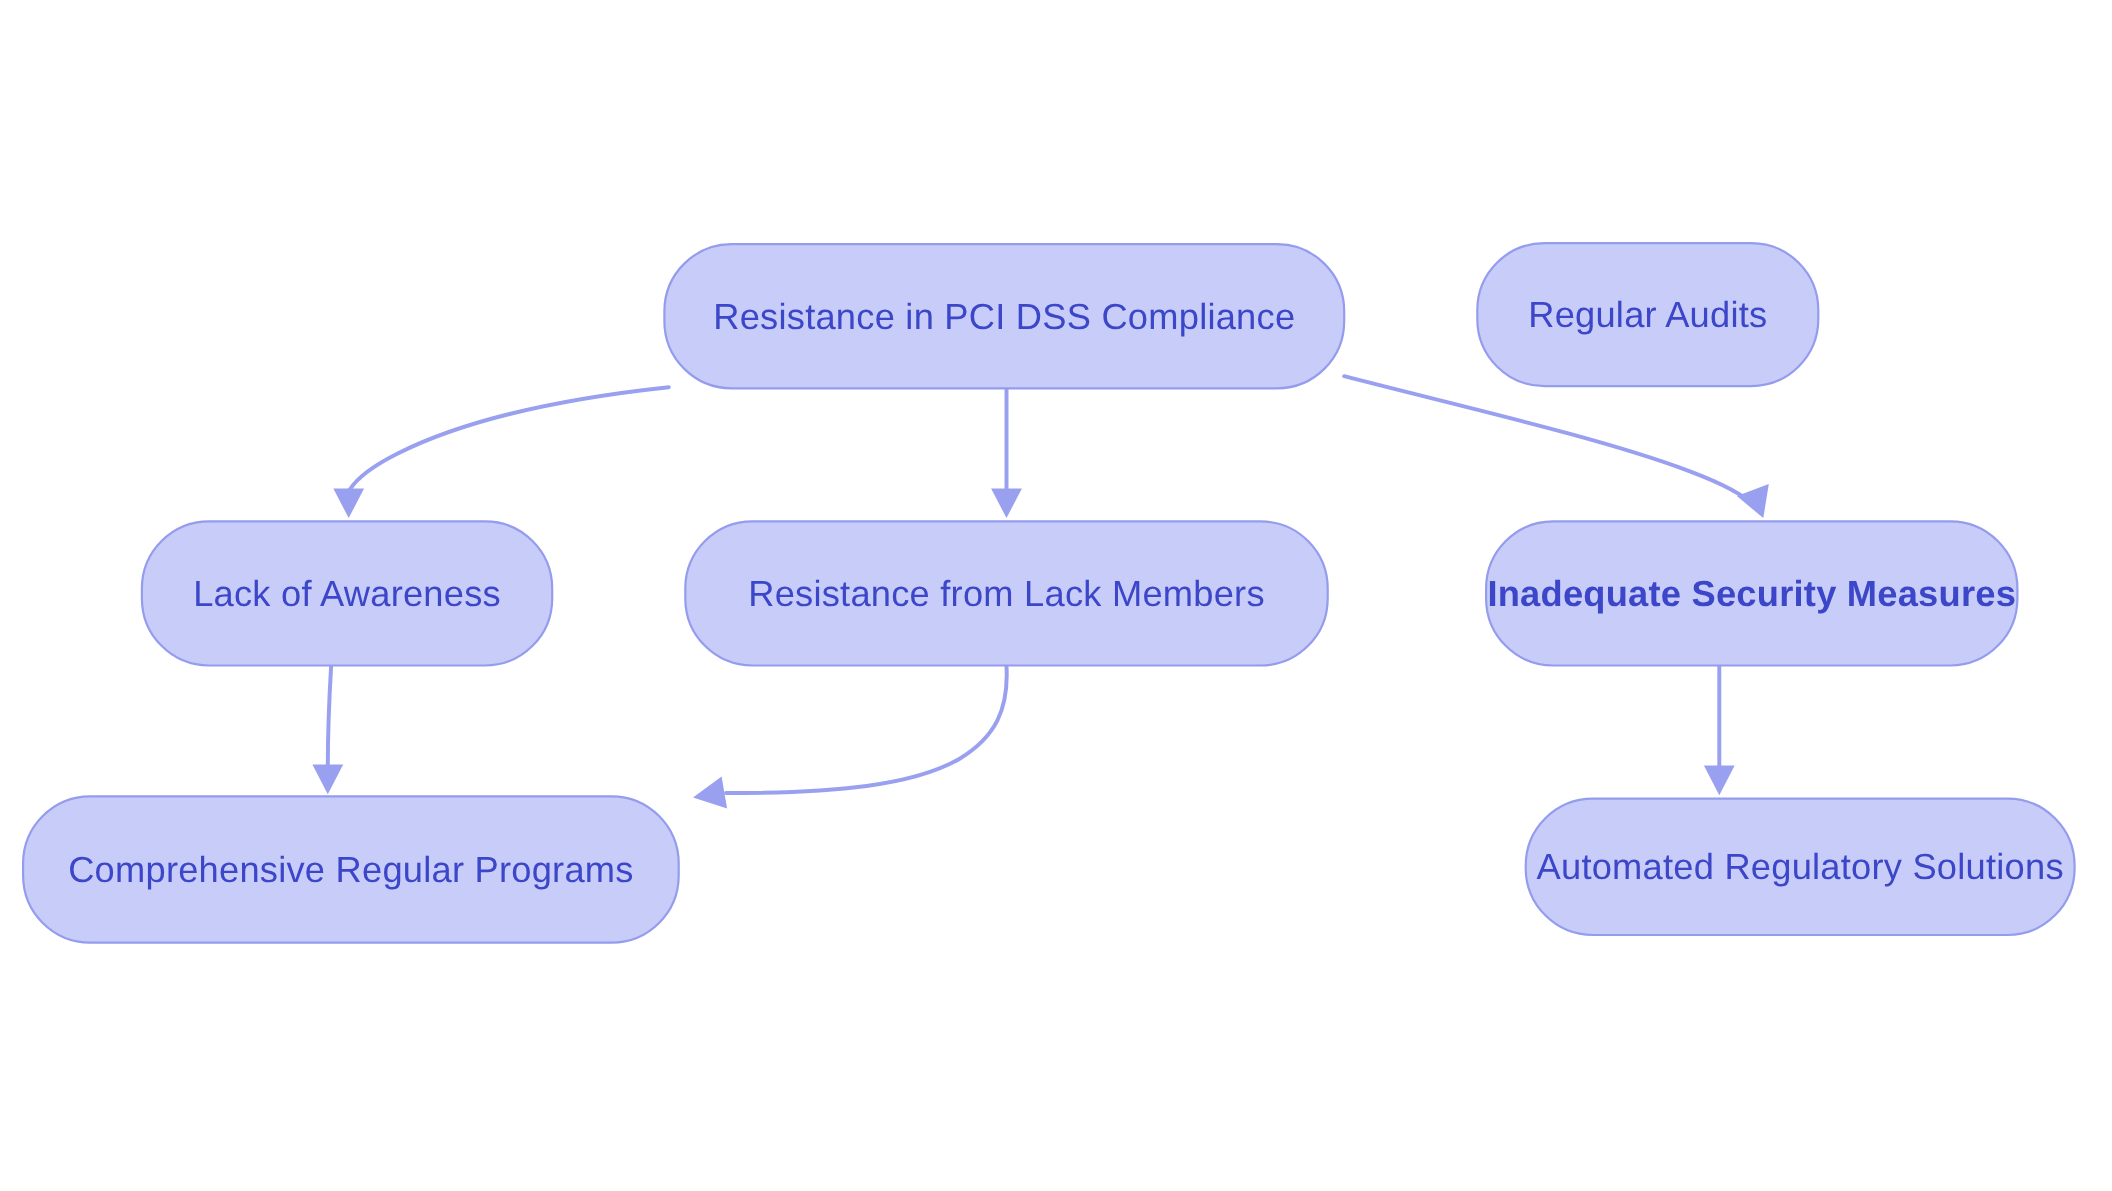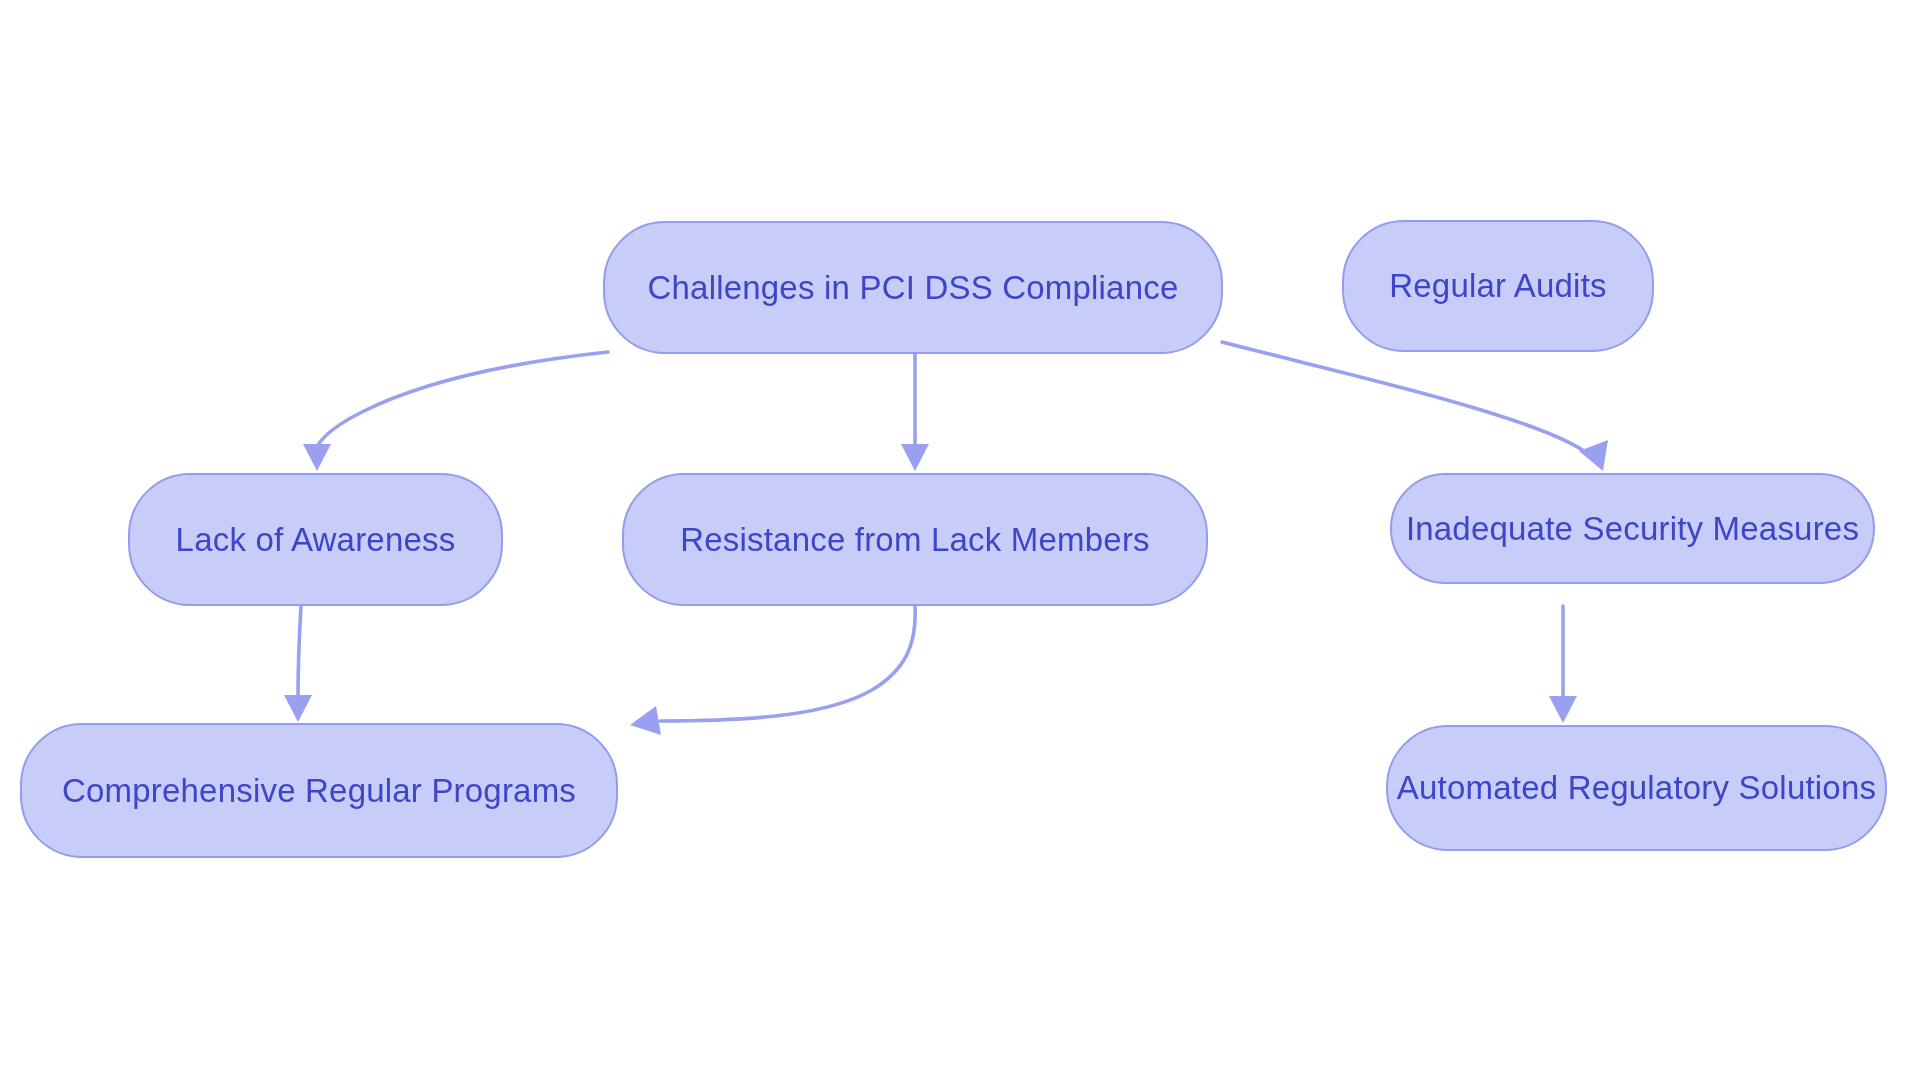--- a/index.html
+++ b/index.html
@@ -56,21 +56,21 @@
     line-height: 1.15;
     white-space: nowrap;
   }
   .node span { display: inline-block; }
 
   
   #n-challenges  { left: 603px;  top: 221px; width: 620px; height: 133px; }
   #n-audits      { left: 1342px; top: 220px; width: 312px; height: 132px; }
   #n-lack        { left: 128px;  top: 473px; width: 375px; height: 133px; }
   #n-resistance  { left: 622px;  top: 473px; width: 586px; height: 133px; }
-  #n-inadequate  { left: 1390px; top: 473px; width: 485px; height: 111px; }
+  #n-inadequate  { left: 1350px; top: 473px; width: 485px; height: 133px; font-weight: bold; }
   #n-training    { left: 20px;   top: 723px; width: 598px; height: 135px; }
   #n-automated   { left: 1386px; top: 725px; width: 501px; height: 126px; }
 </style>
 </head>
 <body>
 
 <div class="canvas">
 
   <svg class="edges" width="1920" height="1083" viewBox="0 0 1920 1083">
 
@@ -87,21 +87,21 @@
     <polygon class="arrowhead" points="298,722 284,695 312,695"></polygon>
 
     <path class="edge-path" d="M 915 606 C 917 645, 905 670, 872 690 C 830 714, 760 721, 660 721"></path>
     <polygon class="arrowhead" points="630,725 656,706 661,735"></polygon>
 
     <path class="edge-path" d="M 1563 606 L 1563 698"></path>
     <polygon class="arrowhead" points="1563,723 1549,696 1577,696"></polygon>
   </svg>
 
   <div class="node" id="n-challenges">
-    <span>Challenges in PCI DSS Compliance</span>
+    <span>Resistance in PCI DSS Compliance</span>
   </div>
 
   <div class="node" id="n-audits">
     <span>Regular Audits</span>
   </div>
 
   <div class="node" id="n-lack">
     <span>Lack of Awareness</span>
   </div>
 

